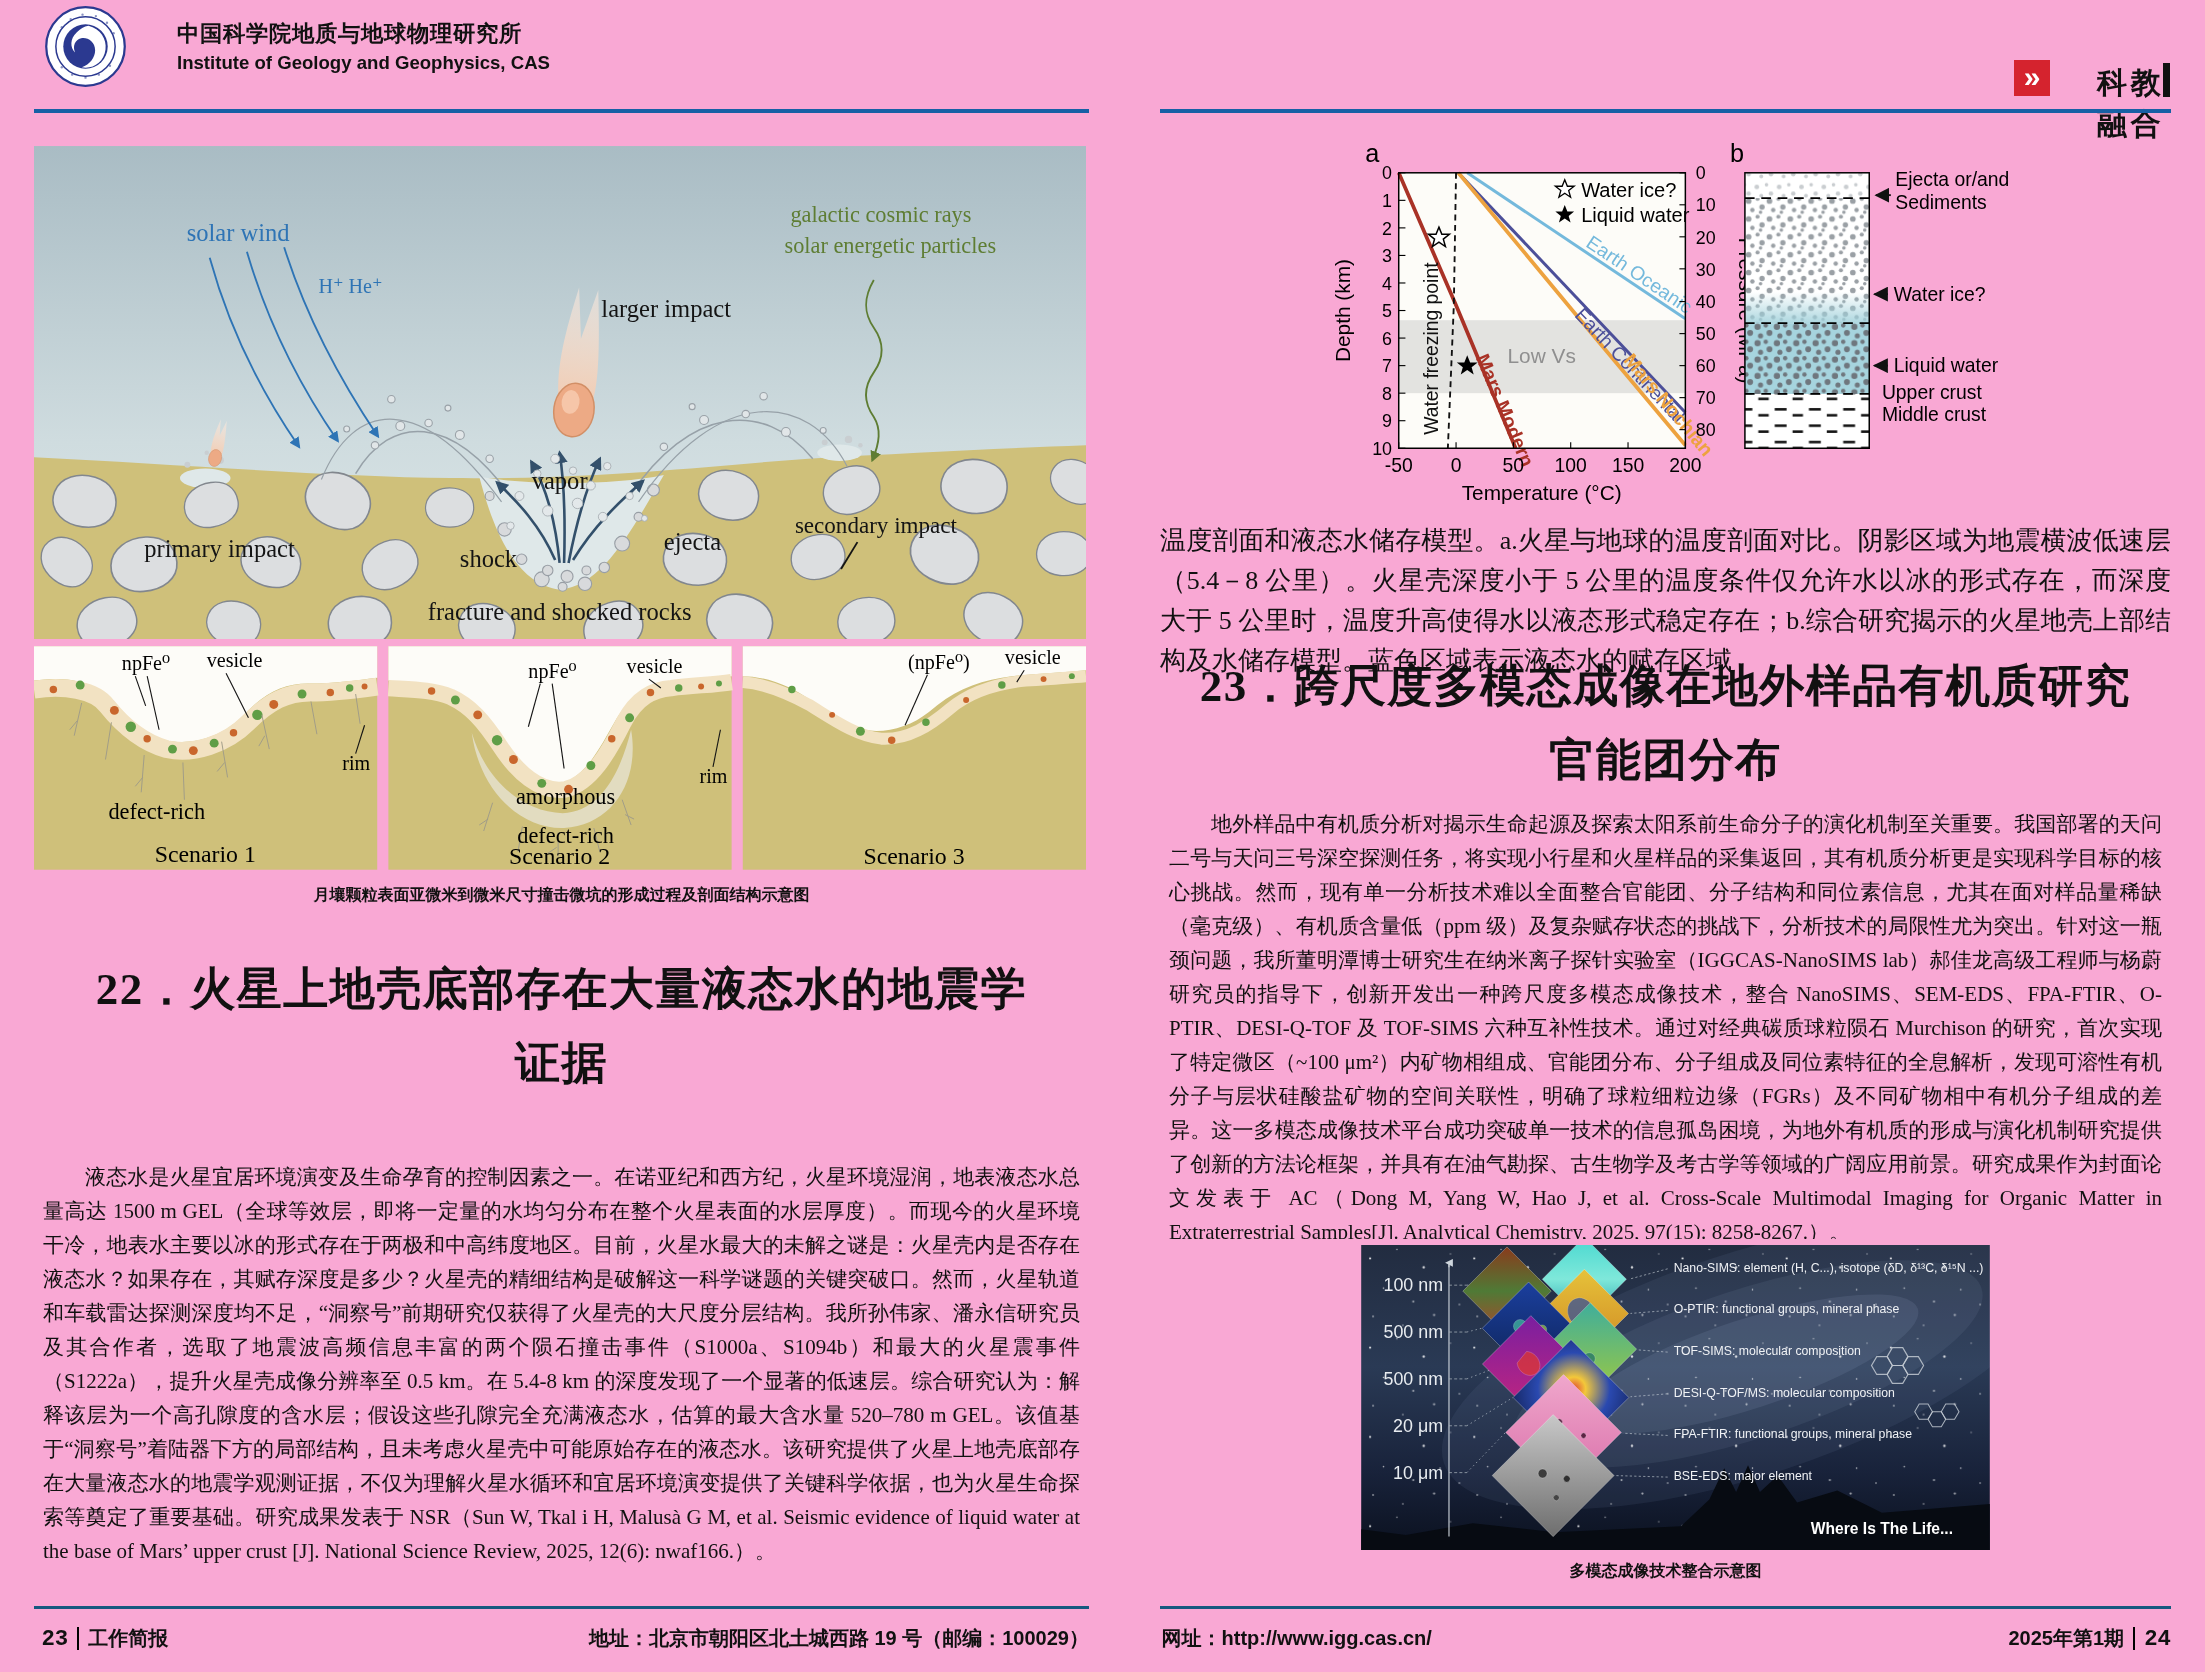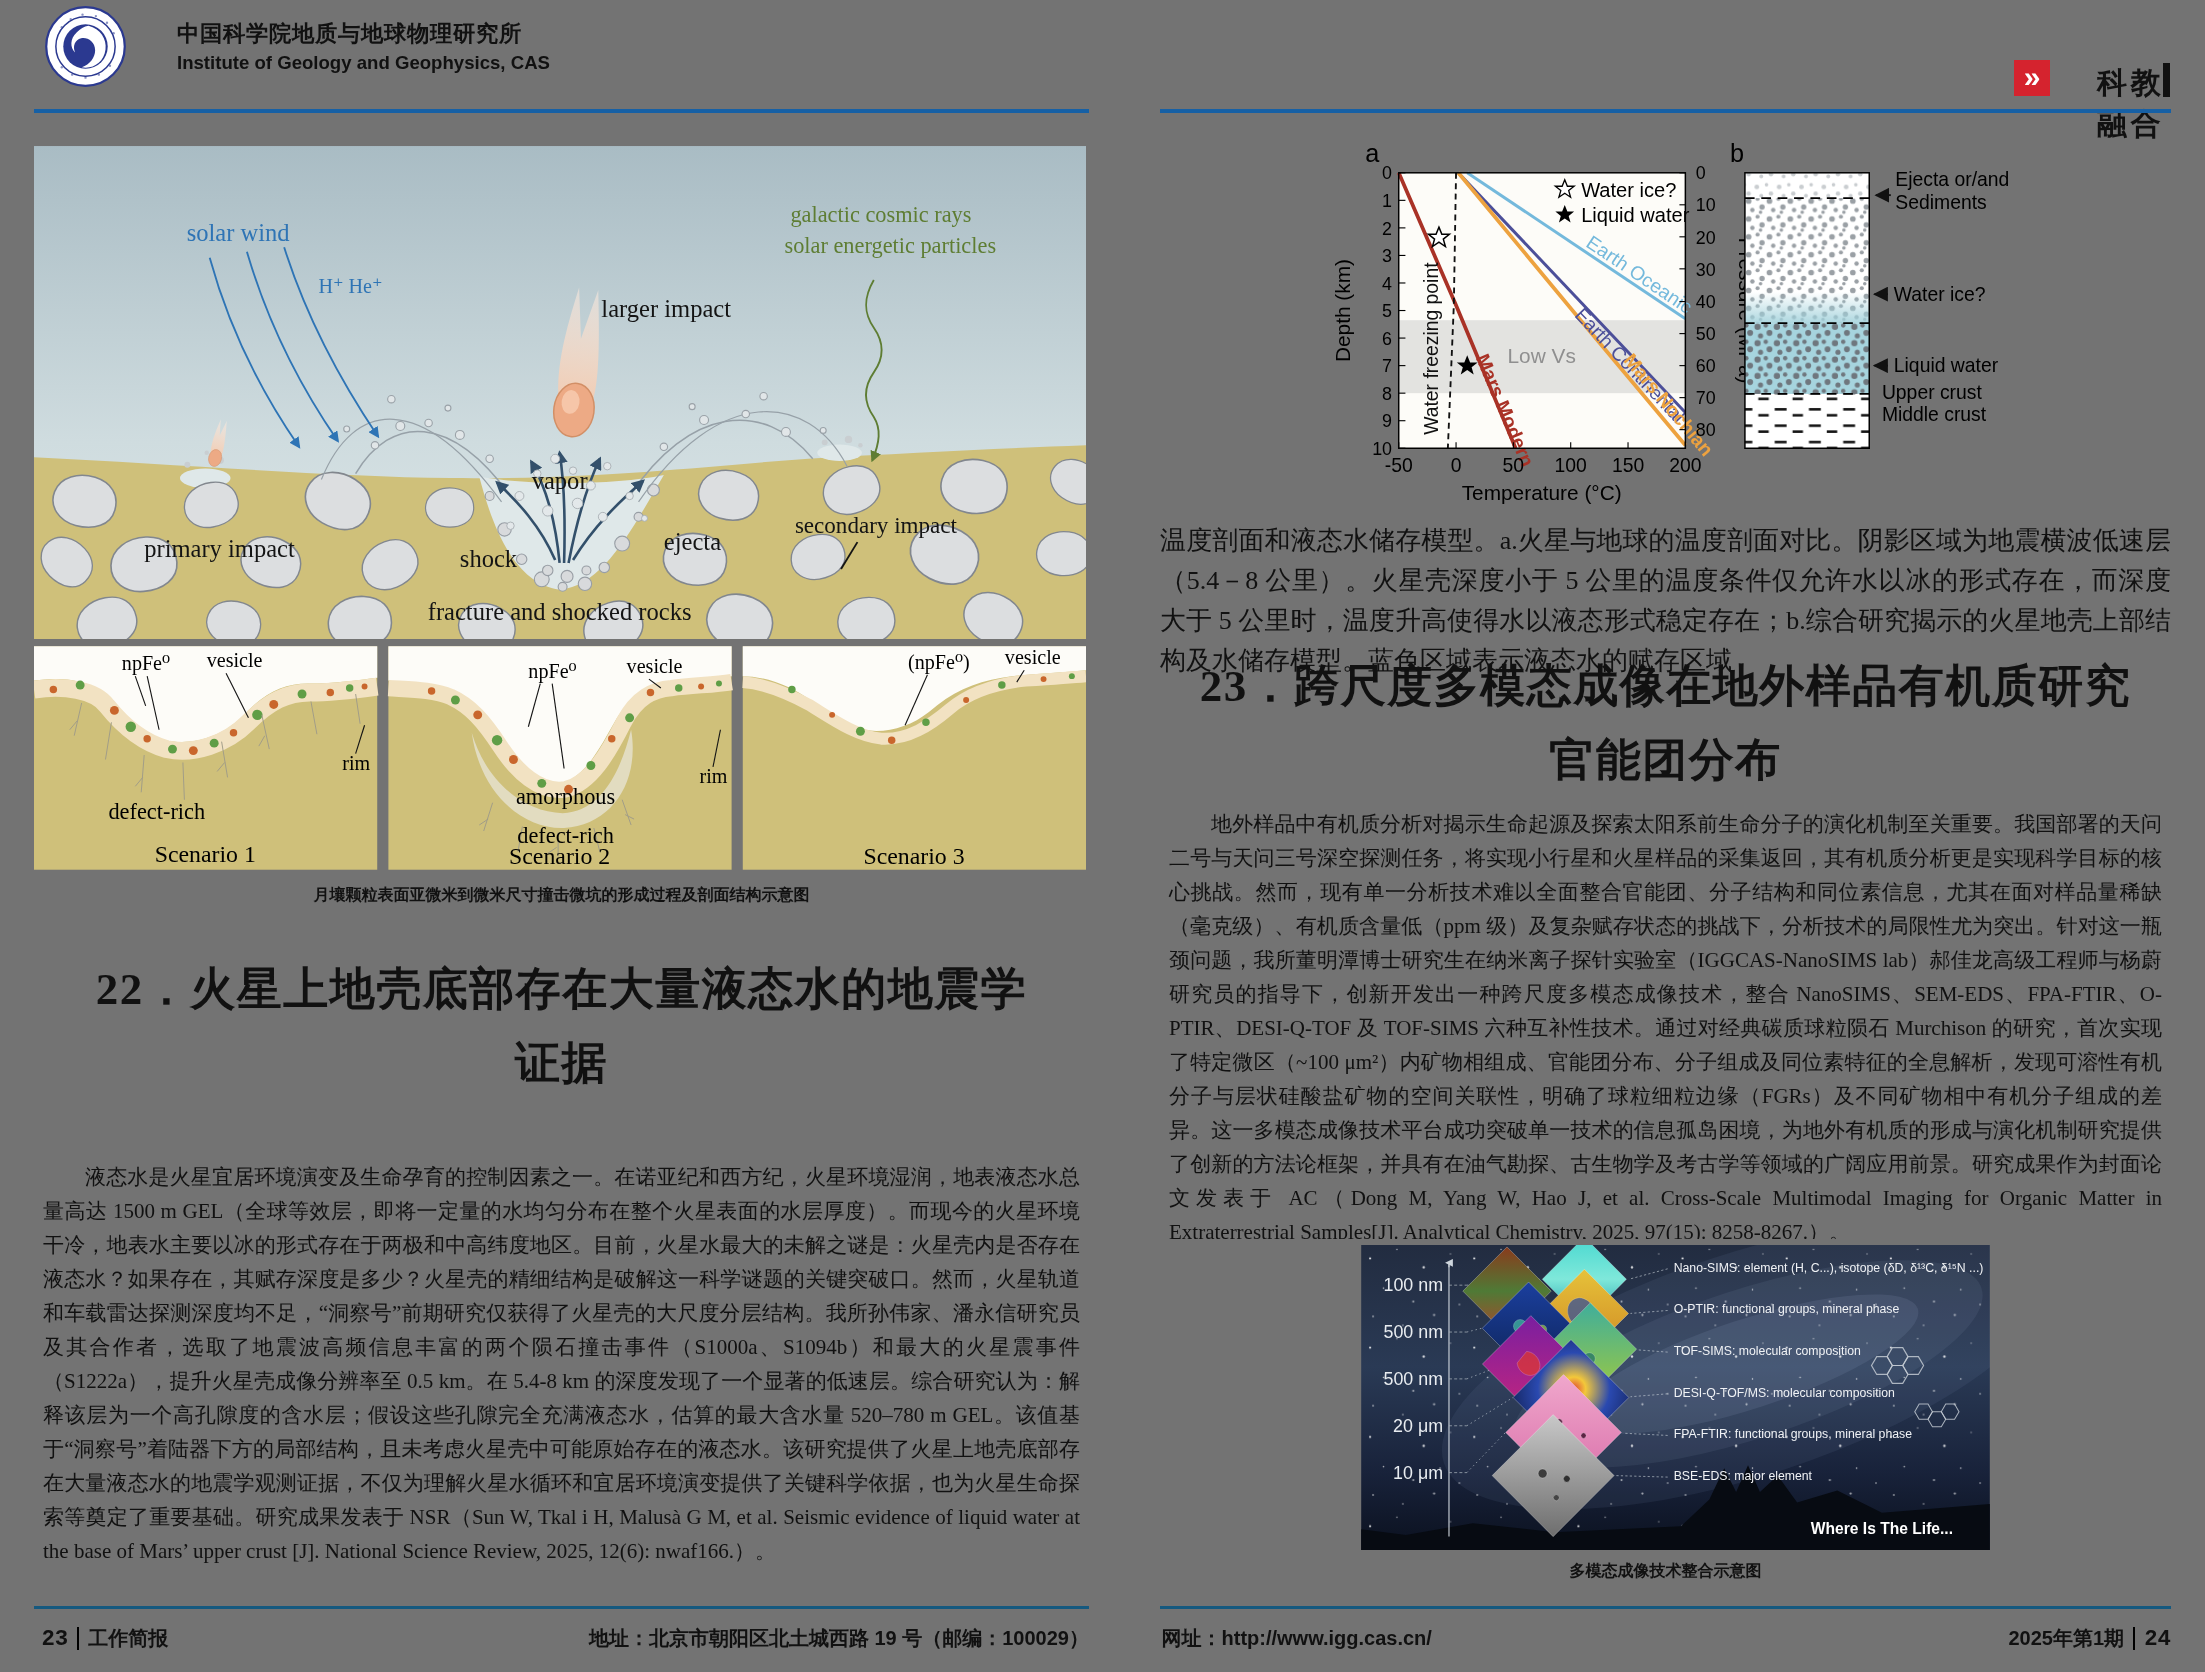--- a/index.html
+++ b/index.html
@@ -1,16 +1,16 @@
 <!DOCTYPE html>
 <html style="font-size:12px"><head>
 <meta charset="utf-8">
 <style>
   html,body{margin:0;padding:0;background:#fff;}
-  .canvas{position:relative;width:2205px;height:1672px;background:#737373;overflow:hidden;
+  .canvas{position:relative;width:2205px;height:1672px;background:#f9a8d4;overflow:hidden;
           font-family:"Liberation Serif","DejaVu Serif",serif;color:#111;}
   .abs{position:absolute;}
   .sans{font-family:"Liberation Sans","DejaVu Sans",sans-serif;}
   .page{position:absolute;top:0;height:1672px;}
   #pageL{left:34px;width:1055px;}
   #pageR{left:1160px;width:1011px;}
   .rule{position:absolute;height:3.7px;background:#1660a5;}
   .footrule{position:absolute;height:3px;background:#15597f;}
   .org-cn{font-size:22.3px;font-weight:bold;letter-spacing:0.7px;}
   .org-en{font-size:18.6px;font-weight:bold;}

